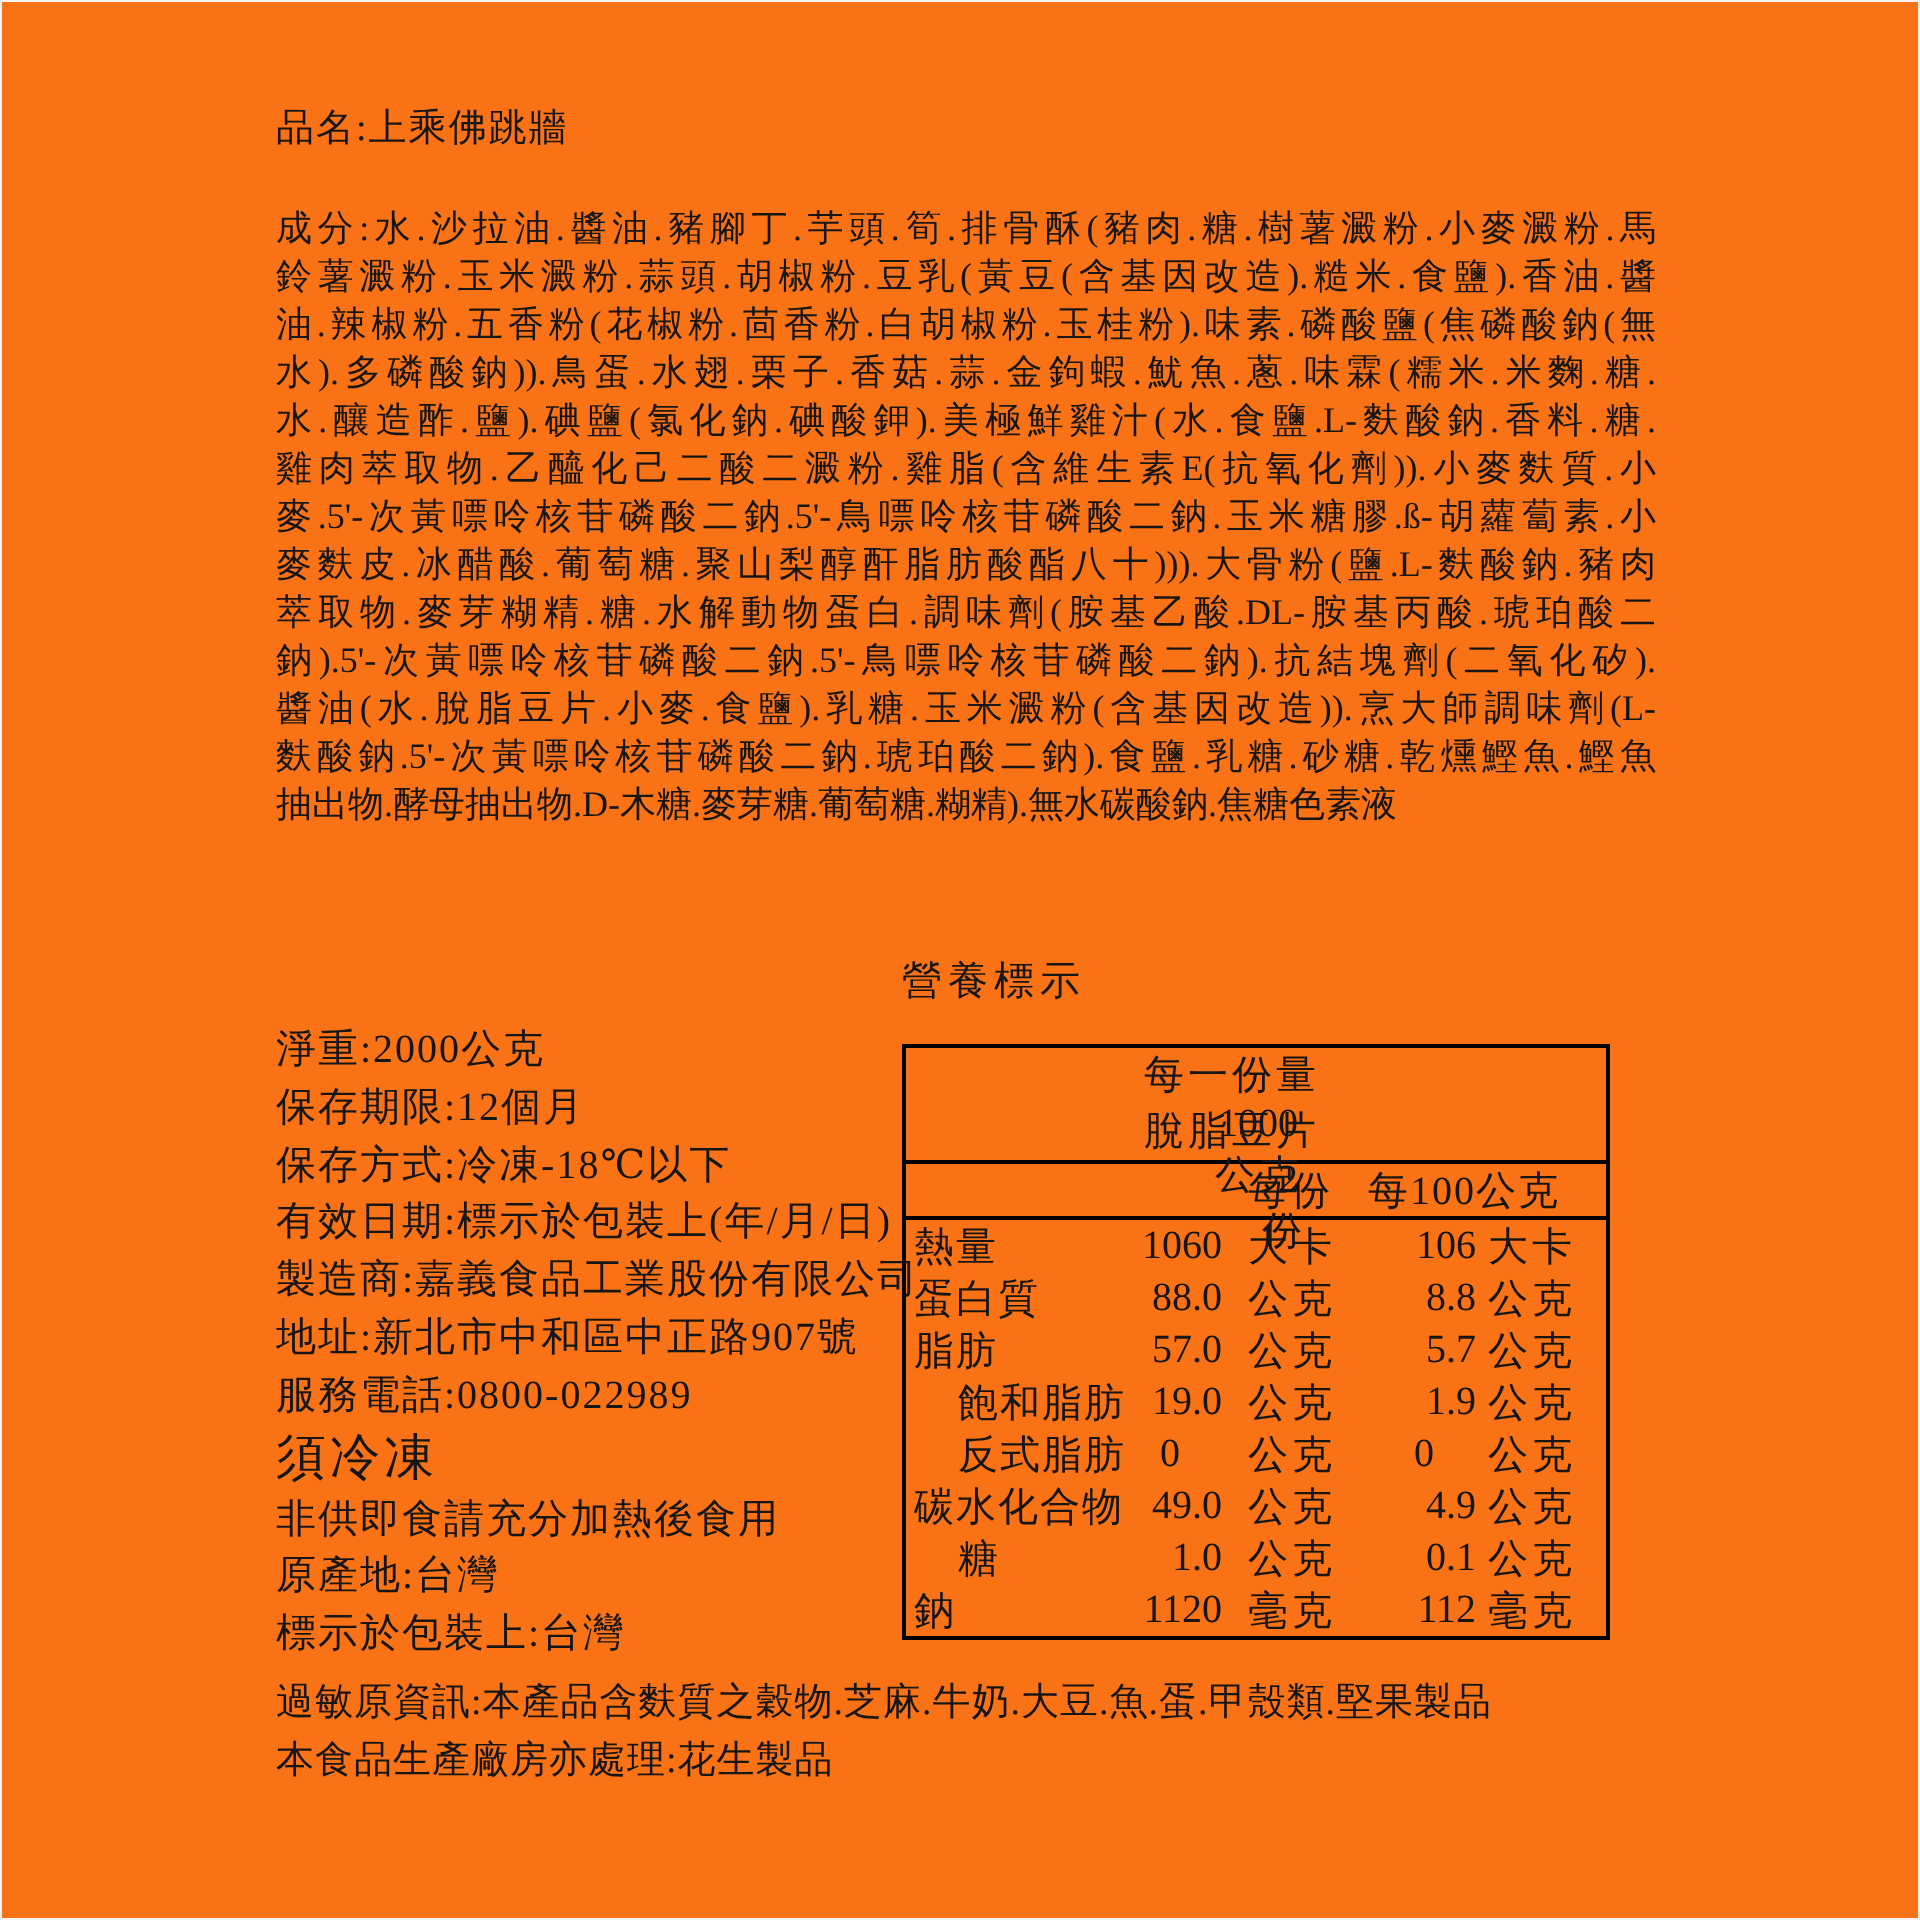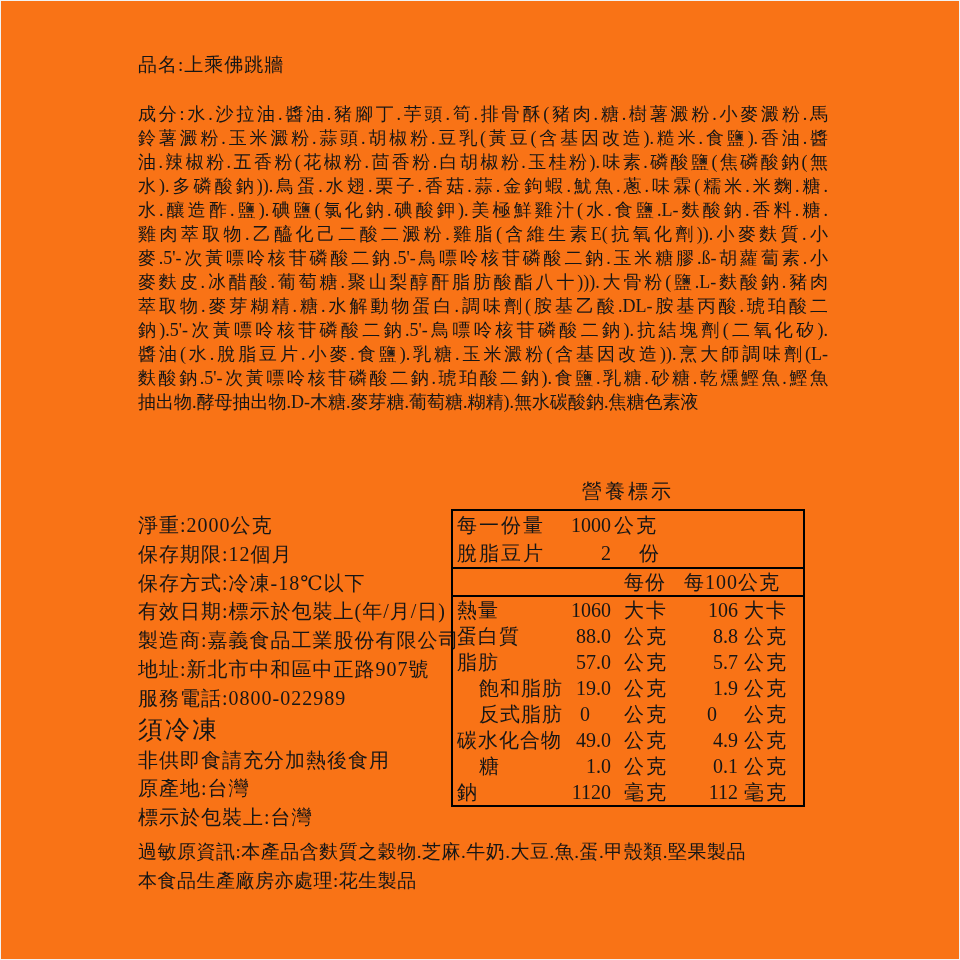--- a/index.html
+++ b/index.html
@@ -56,30 +56,30 @@
   }
 
   
   .nutrition {
     position: absolute;
     left: 450px; top: 477px;
     width: 354px;
     font-size: 20px;
   }
   .nutrition-title {
-    text-align: center;
+    text-align: left;
     letter-spacing: 3px;
     line-height: 26px;
-    margin-bottom: 5px;
+    margin-bottom: 18px;
   }
   .ntable {
     border: 2px solid #000;
     width: 354px;
   }
-  .srow { display: flex; align-items: center; height: 28px; padding: 0 4px; white-space: nowrap; }
+  .srow { display: flex; align-items: center; height: 28px; padding: 0 4px; white-space: nowrap; flex-direction: column; }
   .slabel { width: 112px; letter-spacing: 2px; }
   .sval { width: 42px; text-align: right; }
   .sunit { margin-left: 3px; letter-spacing: 2px; }
   .srow:nth-child(2) .sunit { margin-left: 28px; }
   .tdiv { border-top: 2px solid #000; }
   .hrow { display: flex; align-items: center; height: 26px; padding: 0 4px; white-space: nowrap; }
   .h-spacer { width: 167px; }
   .h1 { letter-spacing: 1px; }
   .h2 { margin-left: 18px; letter-spacing: 1px; }
   .nrow { display: flex; align-items: center; height: 26px; padding: 0 4px; white-space: nowrap; }

